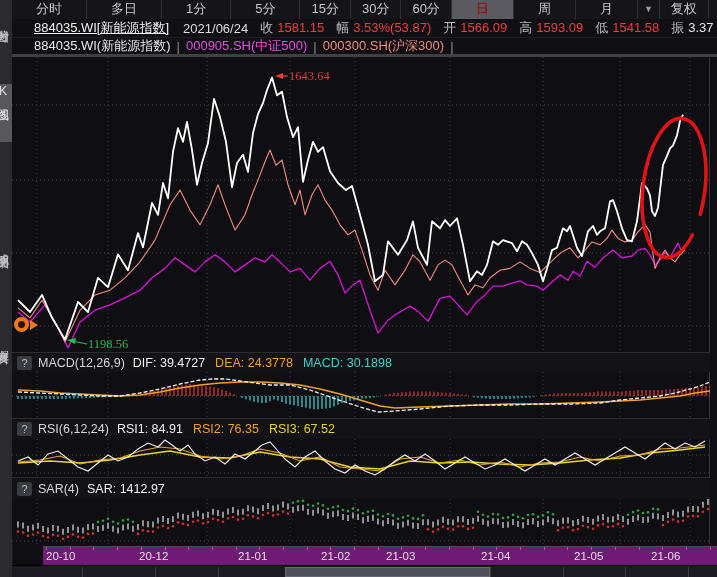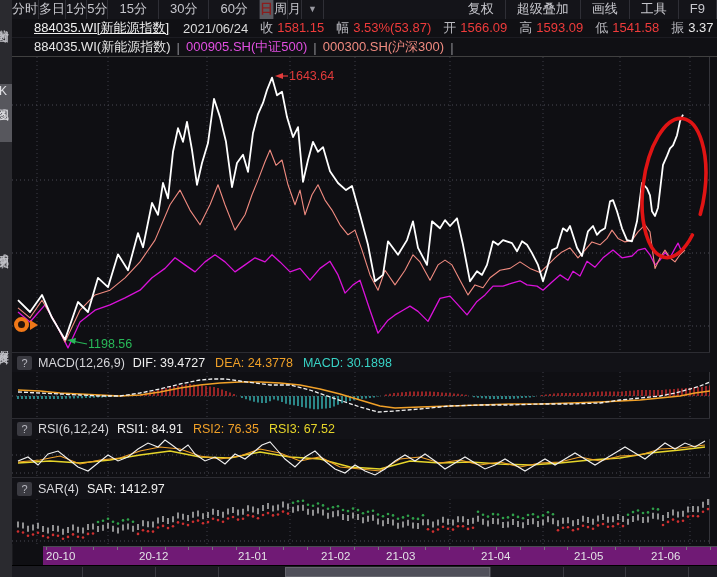--- a/index.html
+++ b/index.html
@@ -11,39 +11,39 @@
   .side-item span{position:relative;left:-7px;display:block;writing-mode:vertical-rl;text-orientation:upright;
        font-size:12px;line-height:19px;letter-spacing:1px;white-space:nowrap;}
   .side-item.sel{background:#57575d;color:#e0e0e4;}
   
   #content{position:absolute;left:12px;top:0;width:705px;height:577px;}
   
   #row1{position:absolute;left:0;top:0;width:705px;height:19px;background:#141419;display:flex;border-bottom:1px solid #000;}
   .tabgroup{display:flex;white-space:nowrap;}
   #row1 .spacer{flex:1;}
   .tab{line-height:18px;font-size:13px;color:#c6c6cc;padding:0 11px;border-right:1px solid #2f2f36;cursor:default;}
-  .tab.small{padding:0 0;}
+  .tab.small{padding:0 24px;}
   .tab.sel{background:#5a5a60;color:#8b1d1d;font-weight:bold;}
   .tab.caret{color:#9a9aa2;font-size:9px;padding:0 6px;line-height:19px;}
   
   #row2{position:absolute;left:0;top:19px;width:705px;height:19px;background:#101014;display:flex;align-items:center;
         padding-left:22px;box-sizing:border-box;white-space:nowrap;overflow:hidden;font-size:13px;border-bottom:1px solid #1c1c22;}
   #row2 .sym{color:#f0f0f0;margin-right:14px;text-decoration:underline;}
   #row2 .dt{color:#dcdcdc;margin-right:12px;}
   .qf{margin-right:12px;}
   .qf .lbl{color:#b9b9bf;margin-right:4px;}
   
   #row3{position:absolute;left:0;top:38px;width:705px;height:19px;background:#101014;display:flex;align-items:center;
-        padding-left:22px;box-sizing:border-box;white-space:nowrap;overflow:hidden;font-size:13px;border-bottom:1px solid #404040;}
+        padding-left:22px;box-sizing:border-box;white-space:nowrap;overflow:hidden;font-size:13px;border-bottom:3px solid #404040;}
   #row3 .sep{color:#8a8a90;margin:0 6px;}
   #range-link{position:absolute;left:533px;top:1px;width:172px;overflow:hidden;white-space:nowrap;
         color:#e8e8e8;text-decoration:underline;font-size:12.5px;line-height:17px;}
   
   .pane{position:absolute;left:0;width:698px;background:#0f0f13;border-right:1px solid #34343a;box-sizing:border-box;}
-  #main-chart{top:57px;height:295px;}
+  #main-chart{top:57px;height:295px;font-family:Liberation Serif, serif;}
   #macd-chart{top:372px;height:46px;}
   #rsi-chart{top:439px;height:38px;}
   #sar-chart{top:499px;height:45px;}
   .pane svg{display:block;}
   
   .ind-header{position:absolute;left:0;width:698px;background:#121217;border-top:1px solid #2c2c32;
         display:flex;align-items:center;font-size:12.5px;color:#c9c9cf;box-sizing:border-box;padding-left:5px;}
   #macd-header{top:352px;height:20px;}
   #rsi-header{top:418px;height:21px;}
   #sar-header{top:477px;height:22px;}

